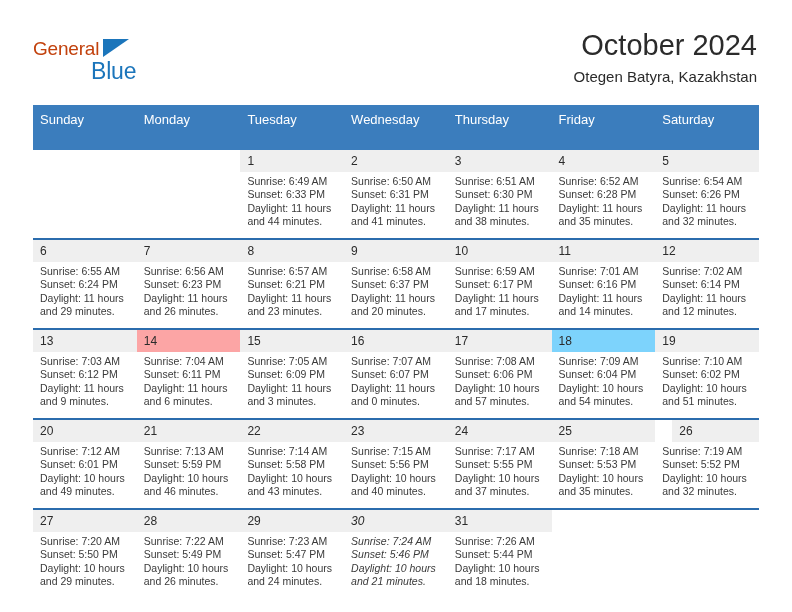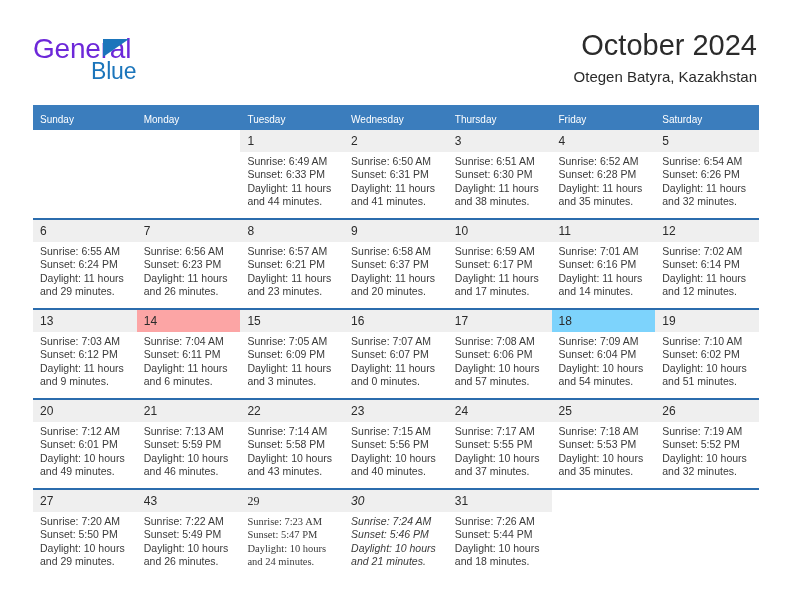--- a/index.html
+++ b/index.html
@@ -31,24 +31,24 @@
   }
   .brand {
     position: absolute;
     left: 0;
     top: 8px;
     width: 220px;
     height: 56px;
   }
   .brand-line1 {
     position: relative;
-    font-size: 28px;
+    font-size: 19px;
     line-height: 25px;
     letter-spacing: -0.2px;
-    color: #6d28d9;
+    color: #c2410c;
     height: 25px;
     white-space: nowrap;
   }
   .brand-tri {
     position: absolute;
     left: 70px;
     top: 3px;
     width: 0;
     height: 0;
     border-left: 26px solid #1b75bb;
@@ -91,24 +91,24 @@
     position: absolute;
     left: 33px;
     top: 105px;
     width: 726px;
     border-collapse: collapse;
     table-layout: fixed;
   }
   .calendar th {
     background: #3b7dbd;
     color: #ffffff;
-    font-size: 10px;
+    font-size: 13px;
     font-weight: normal;
     text-align: left;
-    padding: 5px 0 2px 7px;
+    padding: 5px 0 22px 7px;
     height: 18px;
     vertical-align: middle;
   }
   .calendar td {
     vertical-align: top;
     padding: 0;
     border-top: 2px solid #2b6cad;
     height: 88px;
     width: 103.7px;
   }
@@ -467,21 +467,21 @@
               <div class="details">
                 <div>Sunrise: 7:18 AM</div>
                 <div>Sunset: 5:53 PM</div>
                 <div>Daylight: 10 hours</div>
                 <div>and 35 minutes.</div>
               </div>
             </div>
           </td>
           <td style="border-top-color: rgb(43, 108, 173);">
             <div class="cell-inner">
-              <span class="daynum" style="background: rgb(239, 239, 239);">26</span>
+              <span class="daynum" style="background: rgb(239, 239, 239); margin-left: 17px;">26</span>
               <div class="details">
                 <div>Sunrise: 7:19 AM</div>
                 <div>Sunset: 5:52 PM</div>
                 <div>Daylight: 10 hours</div>
                 <div>and 32 minutes.</div>
               </div>
             </div>
           </td>
         </tr>
         <tr class="week-5">
@@ -491,30 +491,30 @@
               <div class="details">
                 <div>Sunrise: 7:20 AM</div>
                 <div>Sunset: 5:50 PM</div>
                 <div>Daylight: 10 hours</div>
                 <div>and 29 minutes.</div>
               </div>
             </div>
           </td>
           <td style="border-top-color: rgb(43, 108, 173);">
             <div class="cell-inner">
-              <span class="daynum" style="background: rgb(239, 239, 239);">43</span>
+              <span class="daynum" style="background: rgb(239, 239, 239);">28</span>
               <div class="details">
                 <div>Sunrise: 7:22 AM</div>
                 <div>Sunset: 5:49 PM</div>
                 <div>Daylight: 10 hours</div>
                 <div>and 26 minutes.</div>
               </div>
             </div>
           </td>
-          <td style="border-top-color: rgb(43, 108, 173); font-family: Liberation Serif, serif;">
+          <td style="border-top-color: rgb(43, 108, 173);">
             <div class="cell-inner">
               <span class="daynum" style="background: rgb(239, 239, 239);">29</span>
               <div class="details">
                 <div>Sunrise: 7:23 AM</div>
                 <div>Sunset: 5:47 PM</div>
                 <div>Daylight: 10 hours</div>
                 <div>and 24 minutes.</div>
               </div>
             </div>
           </td>

